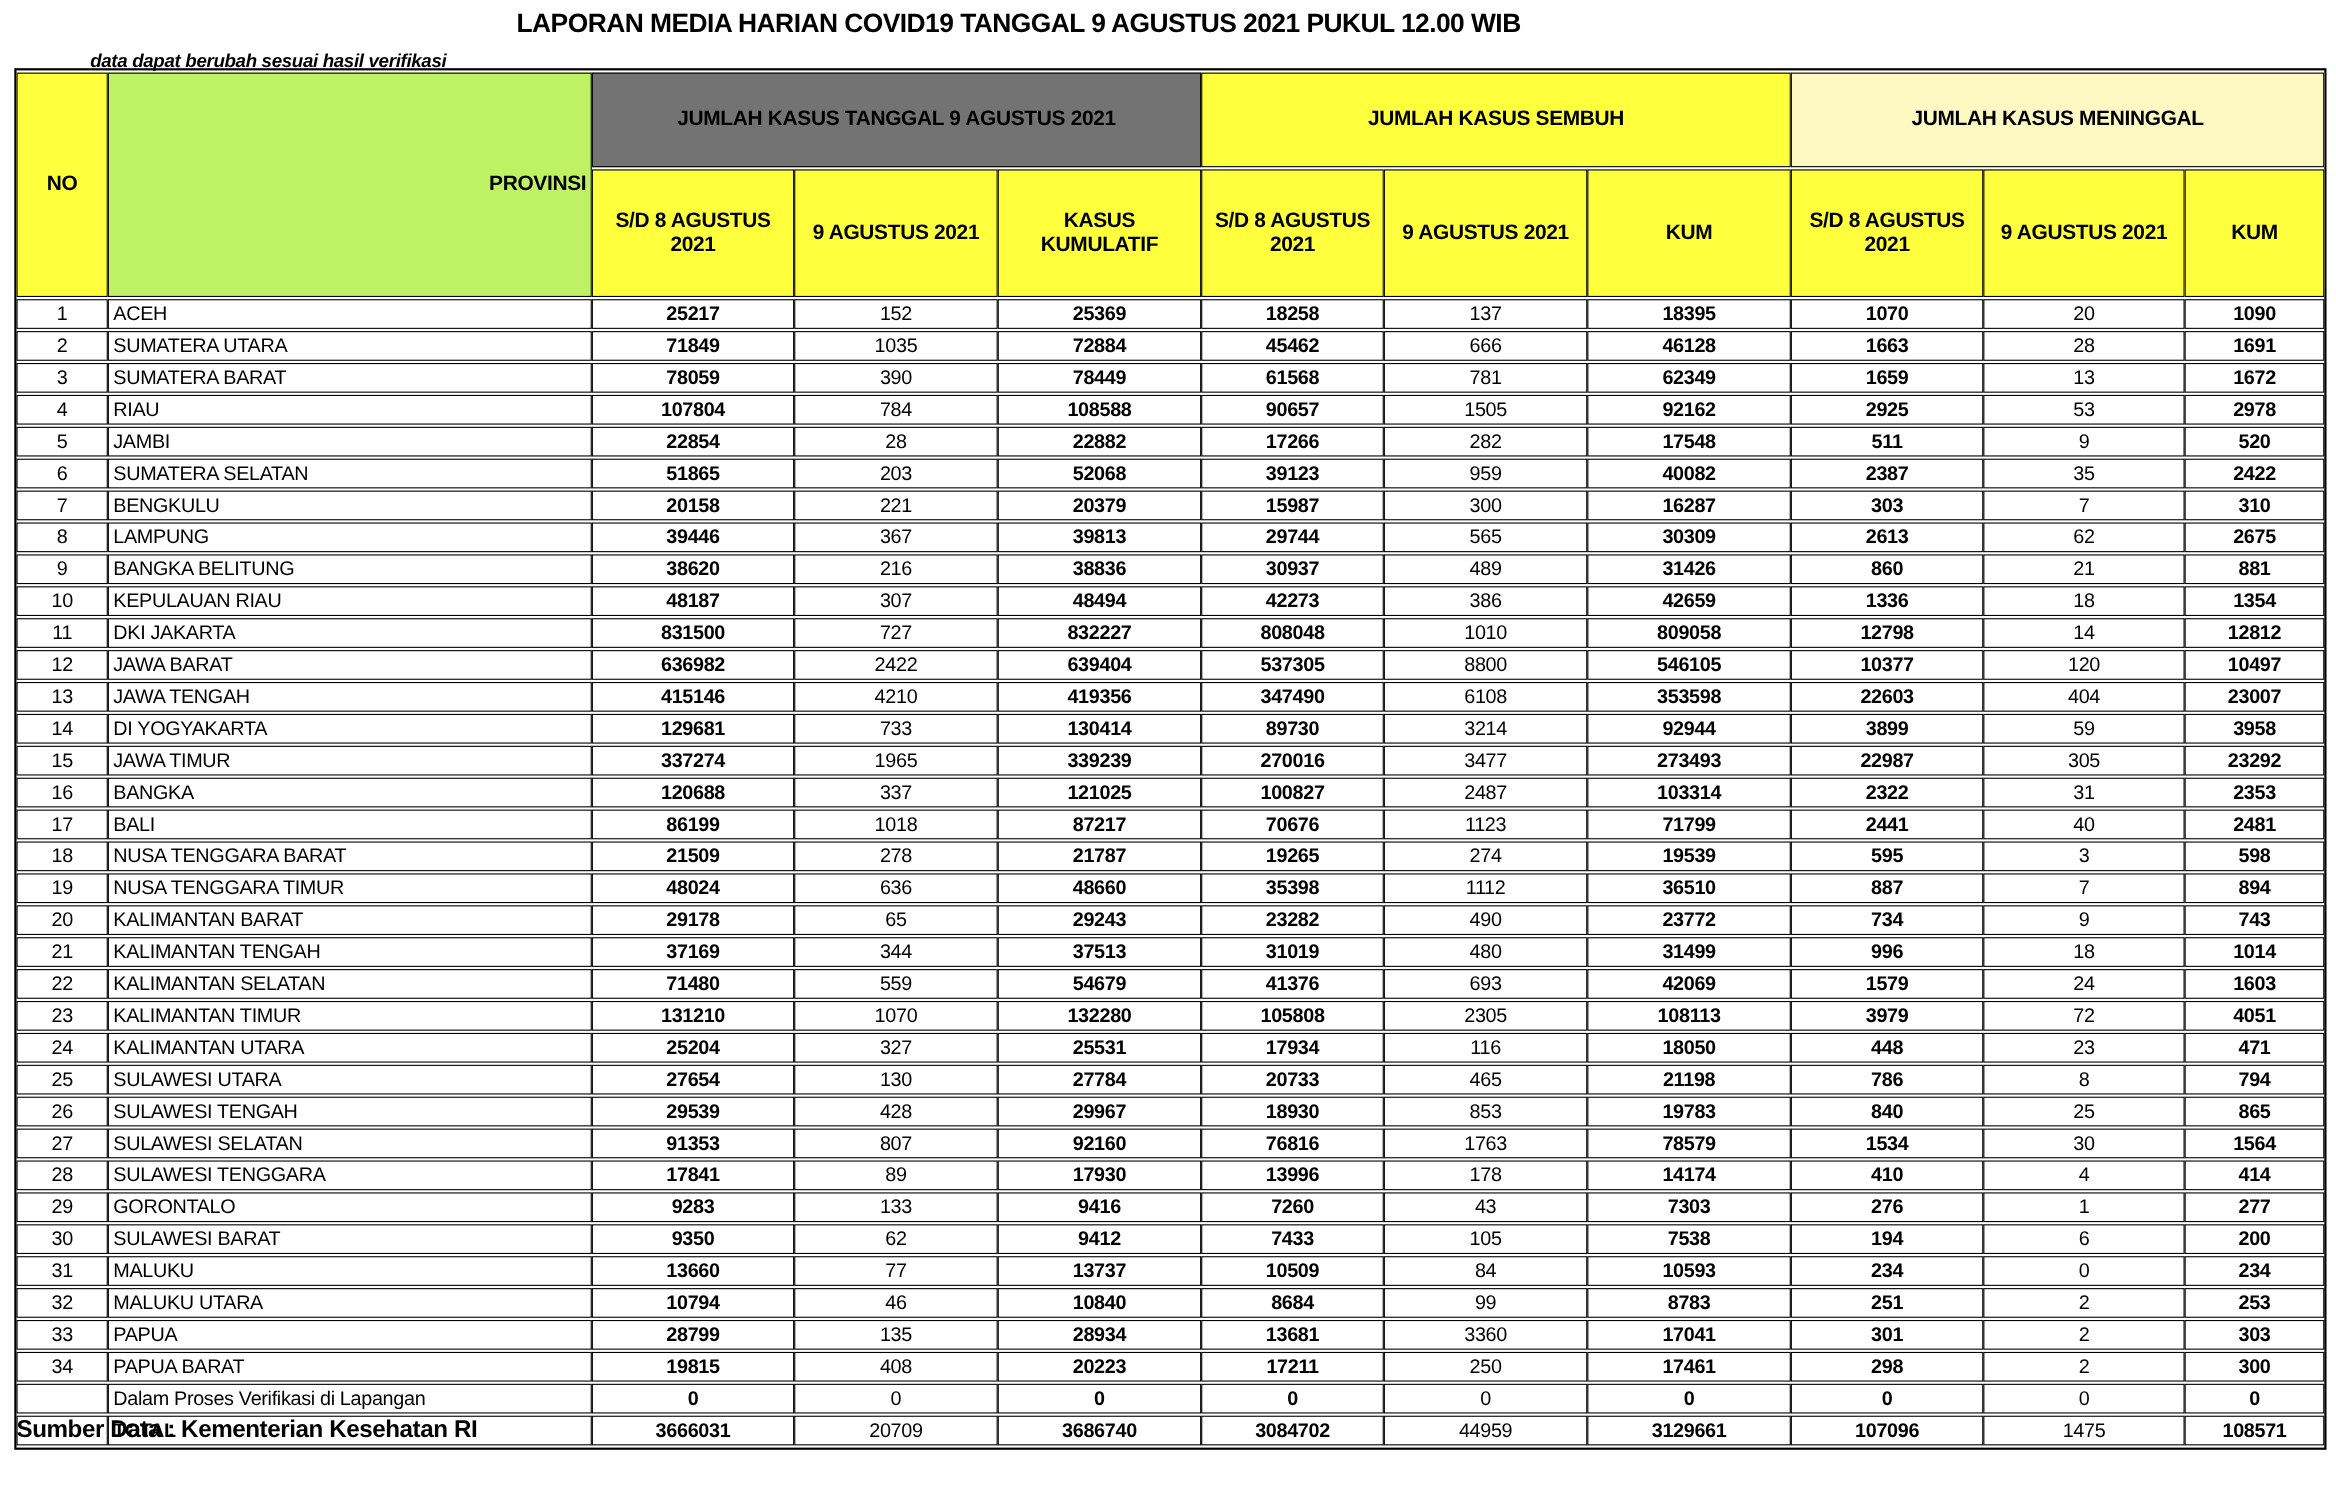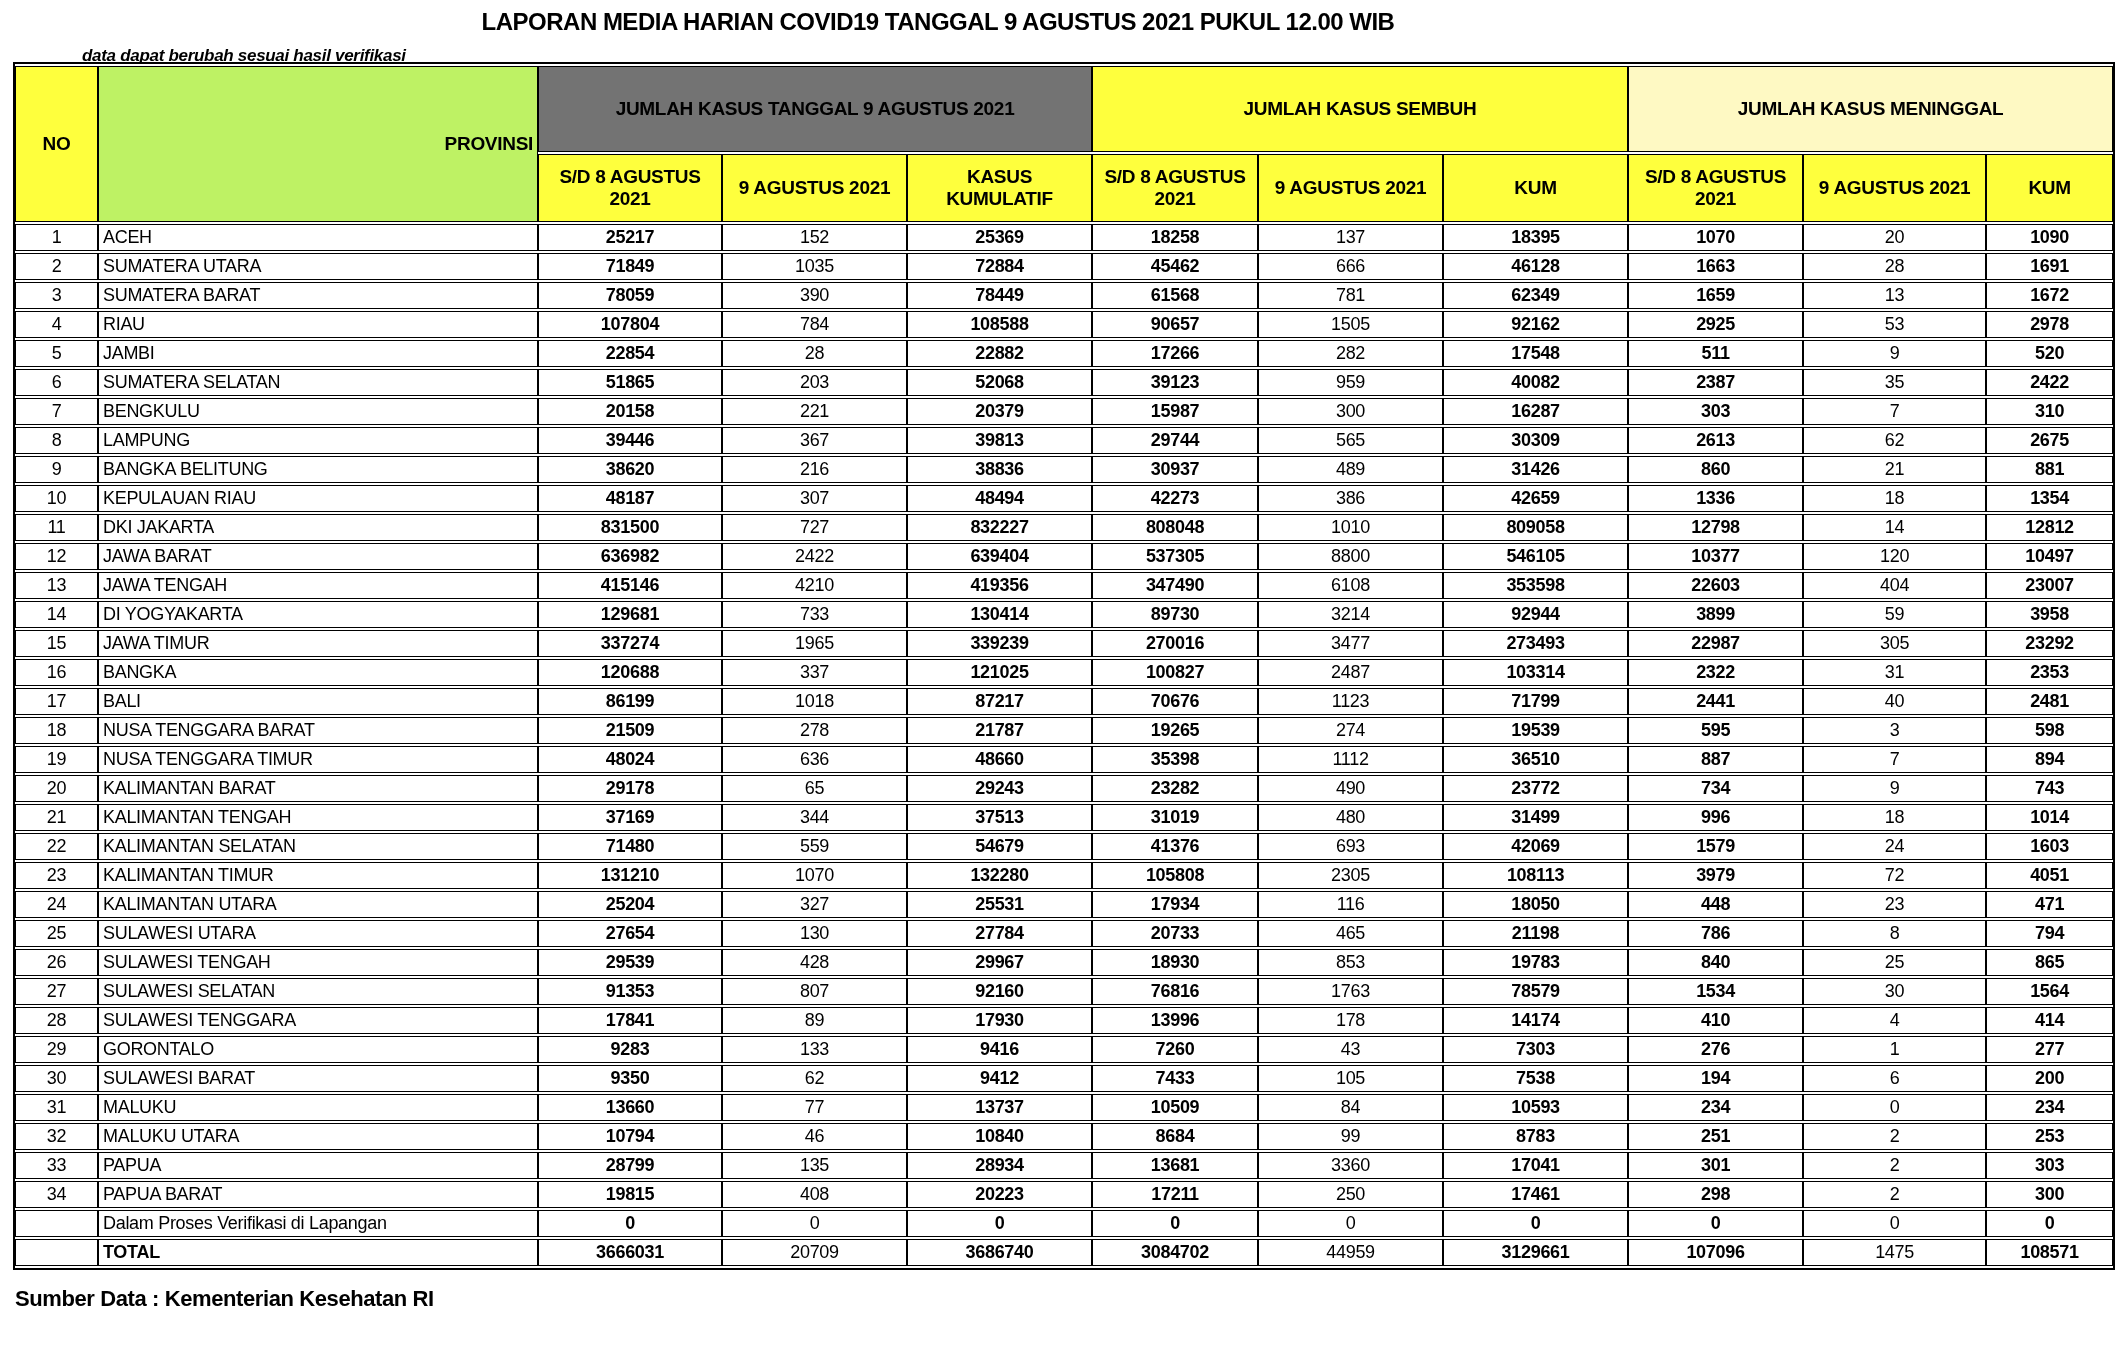--- a/index.html
+++ b/index.html
@@ -9,21 +9,21 @@
     width: 2124px;
     height: 1370px;
     font-family: "Liberation Sans", sans-serif;
     color: #000000;
     position: relative;
     overflow: hidden;
   }
   .page-title {
     position: absolute;
     top: 8px;
-    left: 12px;
+    left: 0;
     width: 1852px;
     text-align: center;
     font-size: 24px;
     font-weight: bold;
     letter-spacing: -0.5px;
     white-space: nowrap;
   }
   .page-subtitle {
     position: absolute;
     top: 46px;
@@ -51,21 +51,21 @@
   }
   .report-table thead th {
     background: #feff3d;
     font-size: 19px;
     font-weight: bold;
     text-align: center;
     letter-spacing: -0.3px;
     white-space: normal;
   }
   .row-group-header { height: 86px; }
-  .row-sub-header  { height: 68px; }
+  .row-sub-header  { height: 116px; }
   .report-table tbody tr { height: 27px; }
   .report-table tbody td {
     font-size: 18px;
     letter-spacing: -0.3px;
     vertical-align: middle;
   }
   .c-no   { text-align: center; }
   .c-prov { text-align: left; padding-left: 7px; }
   .c-num  { text-align: center; }
   .bold   { font-weight: bold; }

